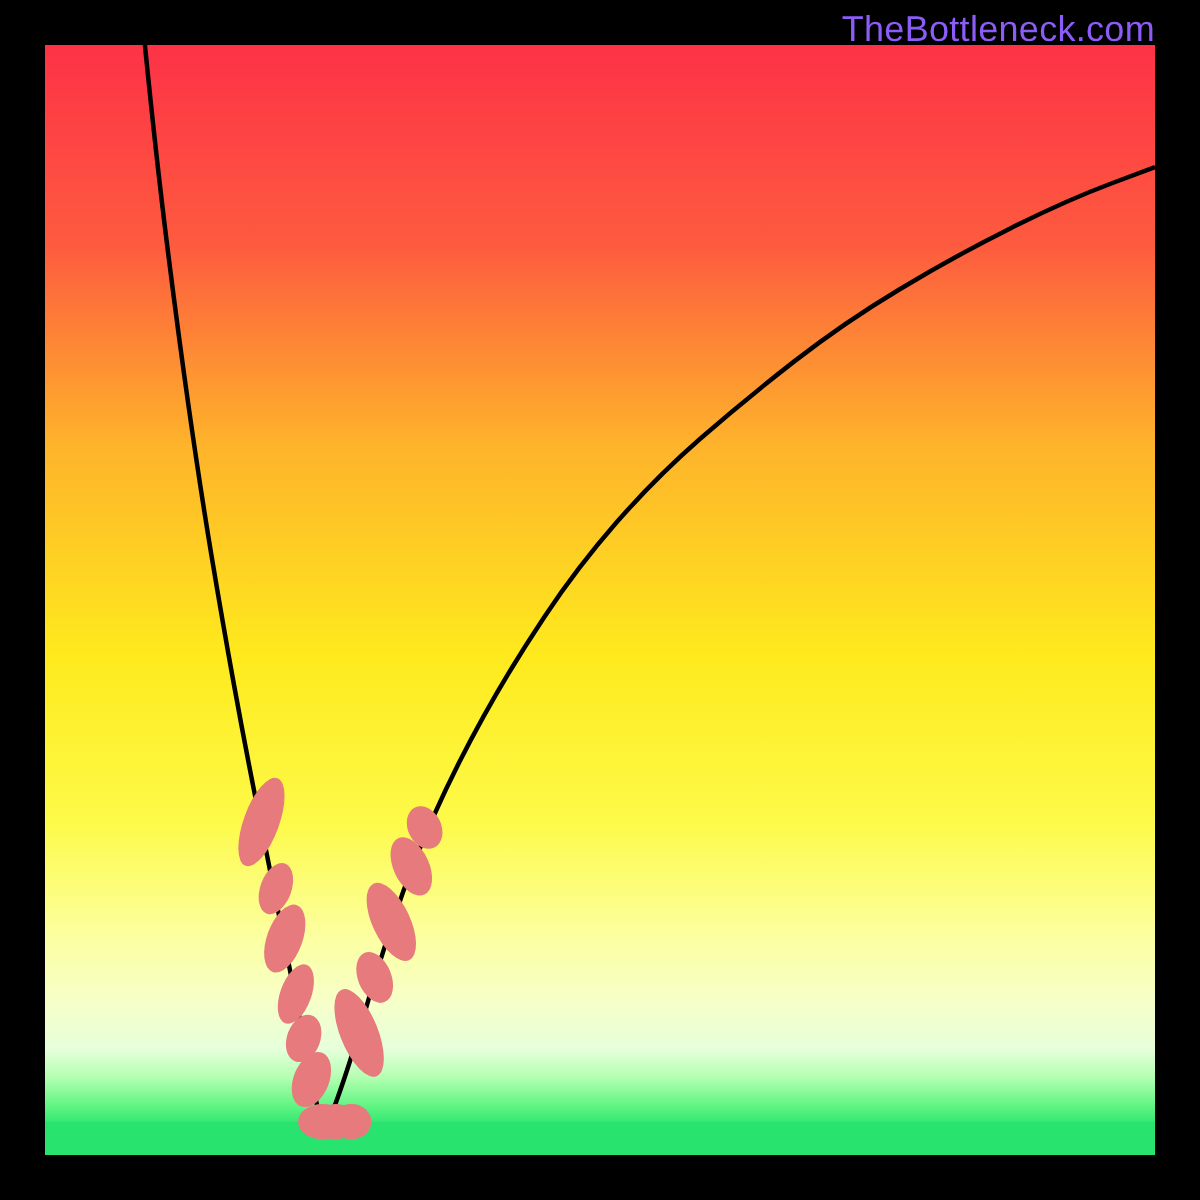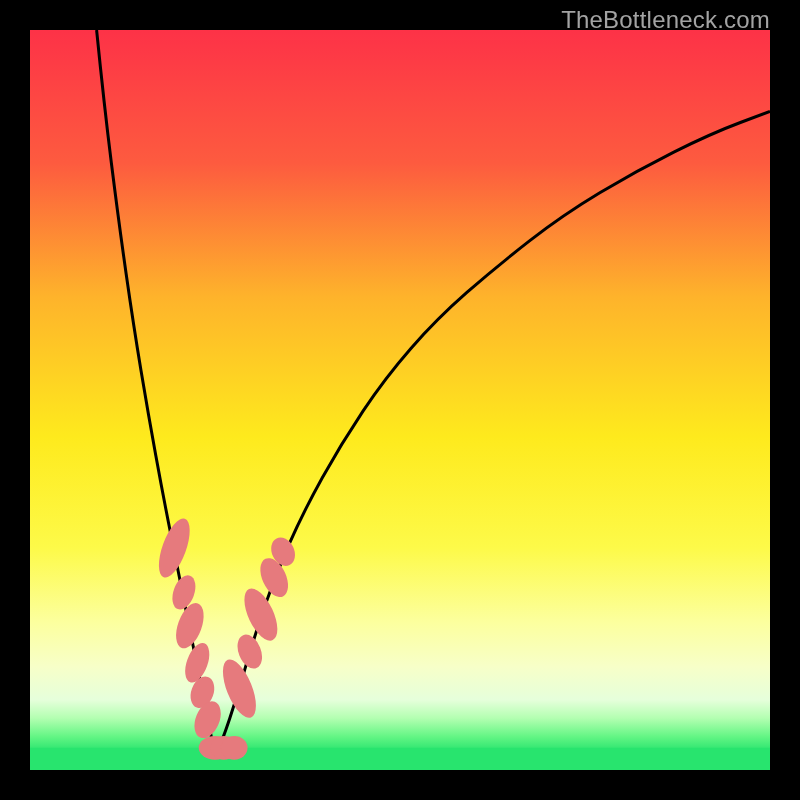--- a/index.html
+++ b/index.html
@@ -17,21 +17,21 @@
     width: 740px;
     height: 740px;
     overflow: hidden;
   }
   .watermark {
     position: absolute;
     top: 6px;
     right: 30px;
     font-family: Arial, Helvetica, sans-serif;
     font-size: 24px;
-    color: #a3a3a3;
+    color: #8b5cf6;
     letter-spacing: 0.2px;
     font-weight: 500;
     margin-left: 47px;
   }
 </style>
 </head>
 <body>
 
 <div class="watermark">TheBottleneck.com</div>
 

